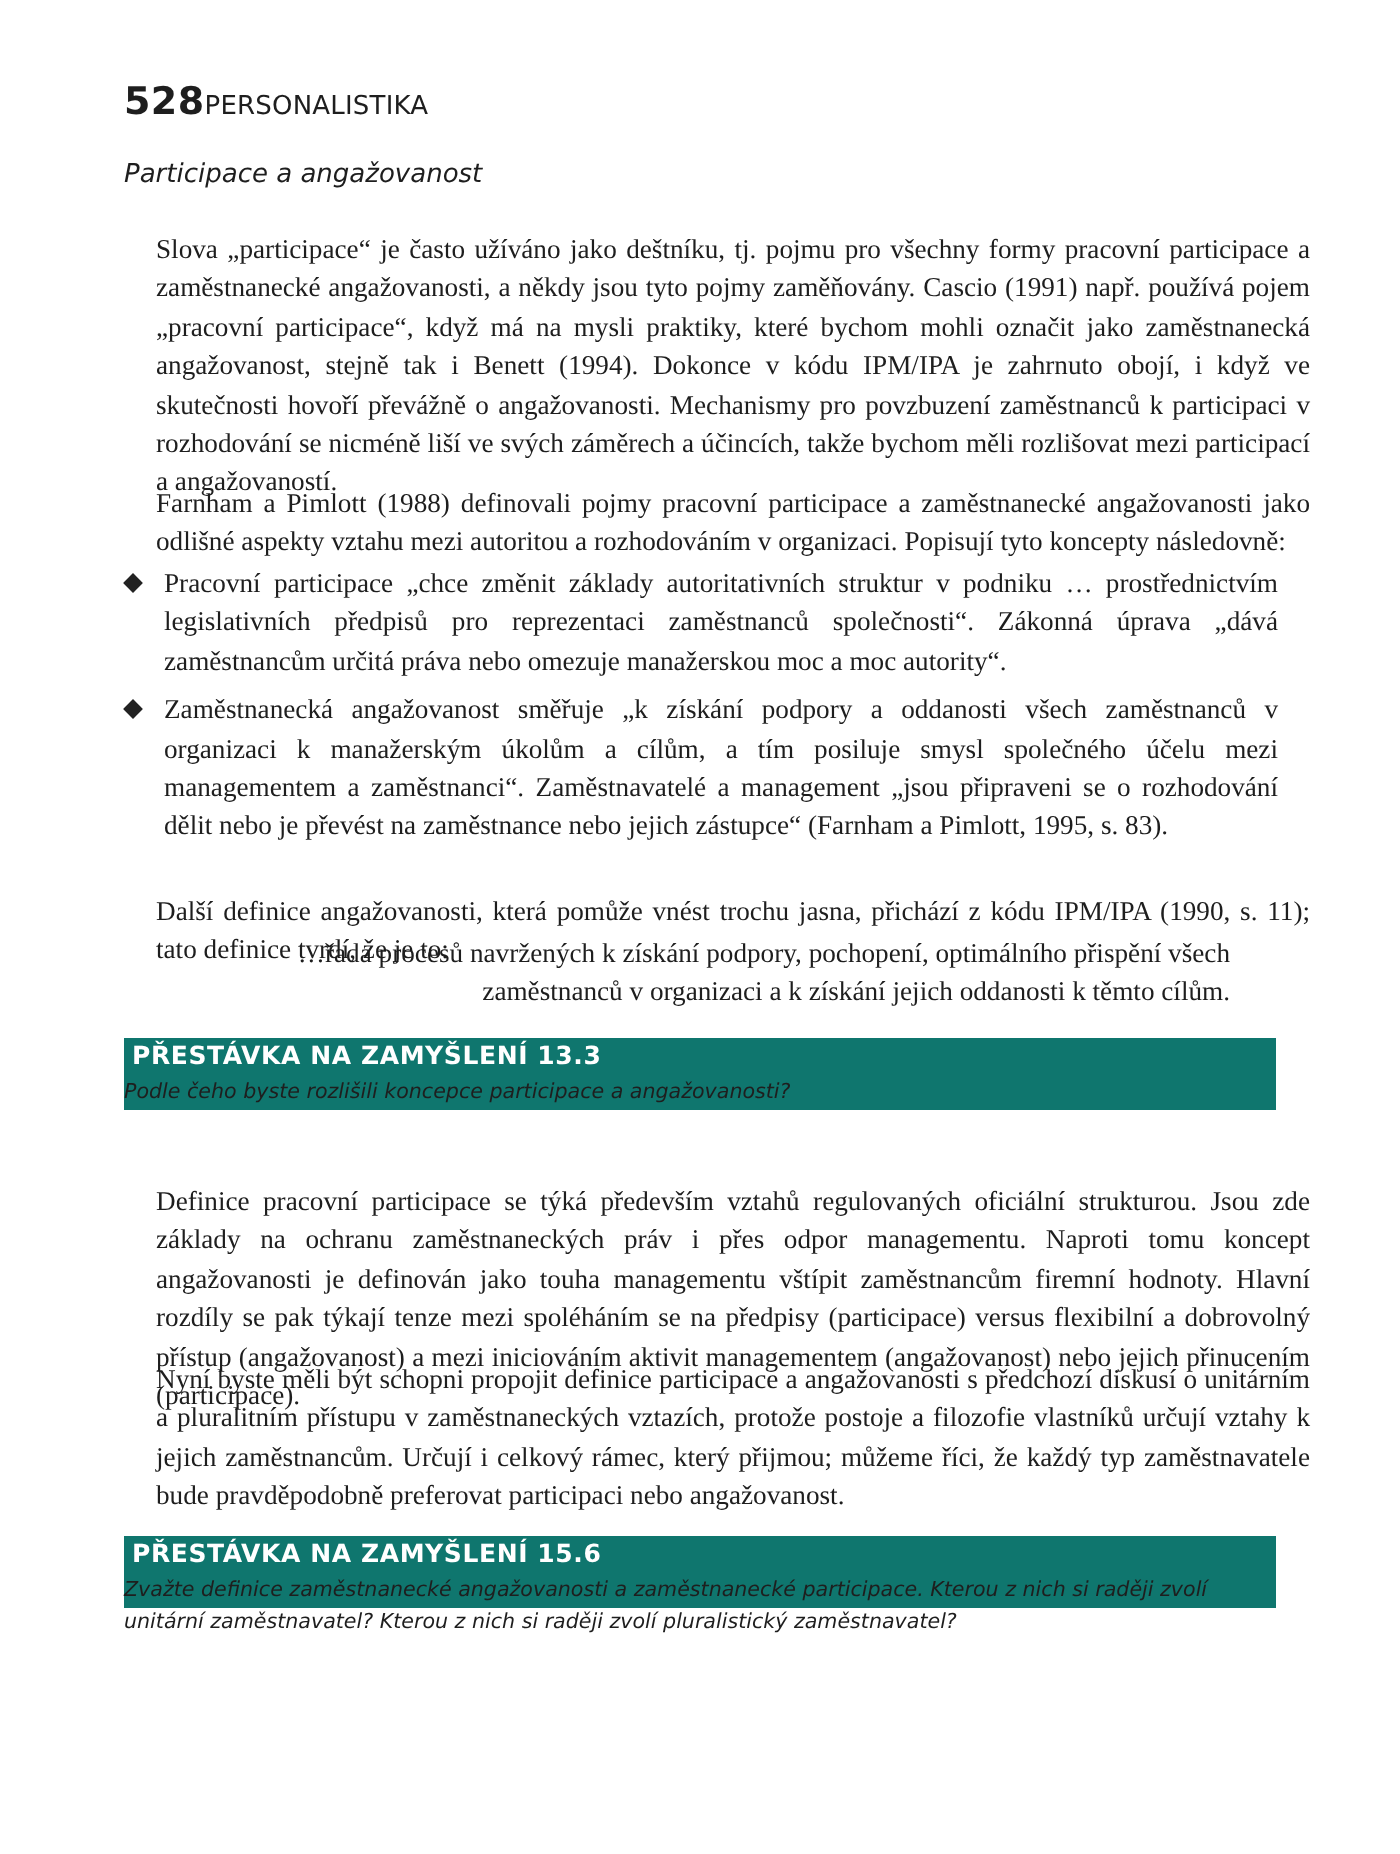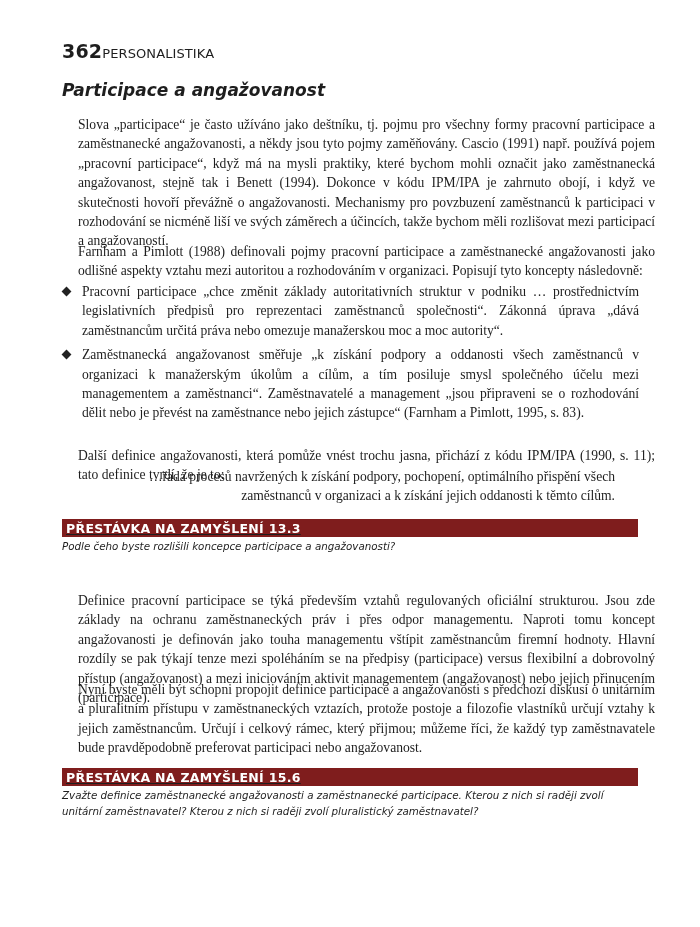--- a/index.html
+++ b/index.html
@@ -1,45 +1,45 @@
 <!DOCTYPE html>
 <html><head>
   <meta charset="utf-8">
   <style>
     html, body { margin: 0; padding: 0; background: #ffffff; }
     body { width: 700px; height: 927px; position: relative; overflow: hidden; color: #1e1e1e; }
     .page { position: absolute; left: 62px; top: 0; width: 577px; }
     .running-head { position: absolute; top: 40px; left: 0; font-family: "DejaVu Sans", sans-serif; }
     .page-num { font-weight: bold; font-size: 19px; letter-spacing: 0.2px; }
     .running-title { font-size: 13px; margin-left: 0; letter-spacing: 0.1px; }
-    .section-title { position: absolute; top: 80px; left: 0; font-family: "DejaVu Sans", sans-serif; font-weight: bold; font-style: italic; font-size: 17px; }
+    .section-title { position: absolute; top: 80px; left: 0; font-family: "DejaVu Sans", sans-serif; font-weight: normal; font-style: italic; font-size: 13px; }
     .body-text { font-family: "Liberation Serif", serif; font-size: 13.6px; line-height: 19.4px; text-align: justify; margin: 16px; }
     .p1 { position: absolute; top: 99px; left: 0; width: 577px; }
     .p2 { position: absolute; top: 226px; left: 0; width: 577px; }
     .bullets { position: absolute; top: 282px; left: 0; width: 577px; margin: 0; padding: 0; list-style: none; }
     .bullets li { position: relative; padding-left: 20px; margin-bottom: 5px; }
     .bullet-icon { position: absolute; left: 1px; top: 6px; width: 7px; height: 7px; background: #222; transform: rotate(45deg); }
     .p3 { position: absolute; top: 430px; left: 0; width: 577px; }
     .quote { position: absolute; top: 451px; left: 17px; width: 520px; text-align: right; }
-    .break-box { position: absolute; left: 0; width: 576px; height: 18px; background: #7f1d1d; text-decoration: underline; }
+    .break-box { position: absolute; left: 0; width: 576px; height: 36px; background: #0f766e; }
     .break-title { font-family: "DejaVu Sans", sans-serif; font-weight: bold; font-size: 12.5px; color: #ffffff; line-height: 18px; padding-left: 4px; letter-spacing: 0.3px; }
     .b1 { top: 519px; }
     .b2 { top: 768px; }
     .break-question { position: absolute; left: 0; width: 577px; font-family: "DejaVu Sans", sans-serif; font-style: italic; font-size: 10.3px; line-height: 16px; margin: 0; }
     .q1 { top: 538px; }
     .q2 { top: 787px; }
     .p4 { position: absolute; top: 575px; left: 0; width: 577px; }
     .p5 { position: absolute; top: 664px; left: 0; width: 577px; }
   </style>
 </head>
 <body>
 
 <div class="page">
   <div class="running-head">
-    <span class="page-num">362</span><span class="running-title">PERSONALISTIKA</span>
+    <span class="page-num">528</span><span class="running-title">PERSONALISTIKA</span>
   </div>
 
   <div class="section-title">Participace a angažovanost</div>
 
   <p class="body-text p1">Slova „participace“ je často užíváno jako deštníku, tj. pojmu pro všechny formy pracovní participace a zaměstnanecké angažovanosti, a někdy jsou tyto pojmy zaměňovány. Cascio (1991) např. používá pojem „pracovní participace“, když má na mysli praktiky, které bychom mohli označit jako zaměstnanecká angažovanost, stejně tak i Benett (1994). Dokonce v kódu IPM/IPA je zahrnuto obojí, i když ve skutečnosti hovoří převážně o angažovanosti. Mechanismy pro povzbuzení zaměstnanců k participaci v rozhodování se nicméně liší ve svých záměrech a účincích, takže bychom měli rozlišovat mezi participací a angažovaností.</p>
 
   <p class="body-text p2">Farnham a Pimlott (1988) definovali pojmy pracovní participace a zaměstnanecké angažovanosti jako odlišné aspekty vztahu mezi autoritou a rozhodováním v organizaci. Popisují tyto koncepty následovně:</p>
 
   <ul class="bullets body-text">
     <li>

